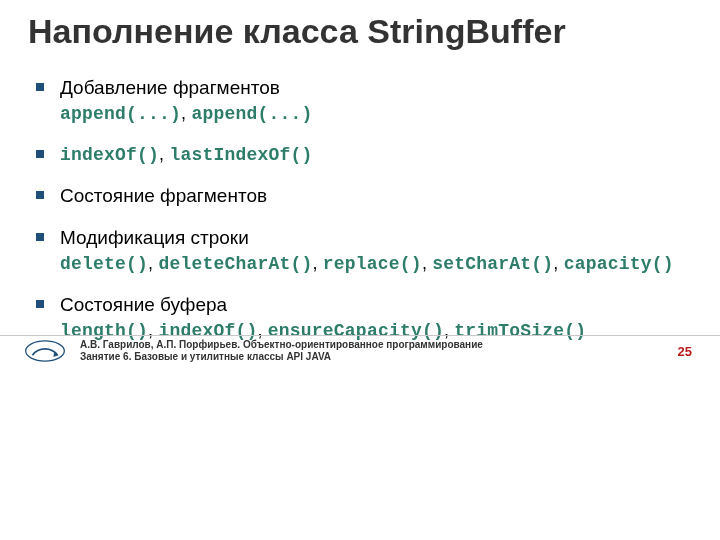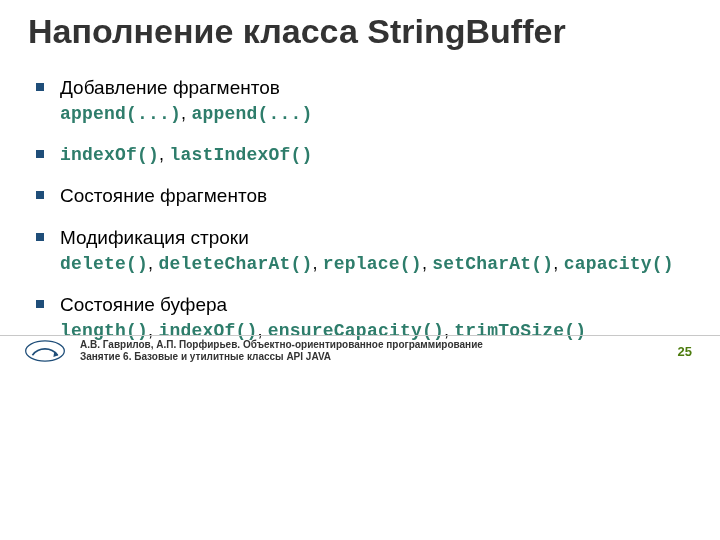--- a/index.html
+++ b/index.html
@@ -77,21 +77,21 @@
     flex: 1 1 auto;
     font-size: 10px;
     line-height: 1.25;
     color: #333;
     font-weight: 700;
   }
   .page-num {
     flex: 0 0 auto;
     font-size: 13px;
     font-weight: 700;
-    color: #4d7c0f;
+    color: #b91c1c;
     padding-right: 4px;
   }
   .divider {
     position: absolute;
     left: 0; right: 0;
     bottom: 52px;
     border-top: 1px solid #c8c8c8;
   }
 </style>
 </head>

